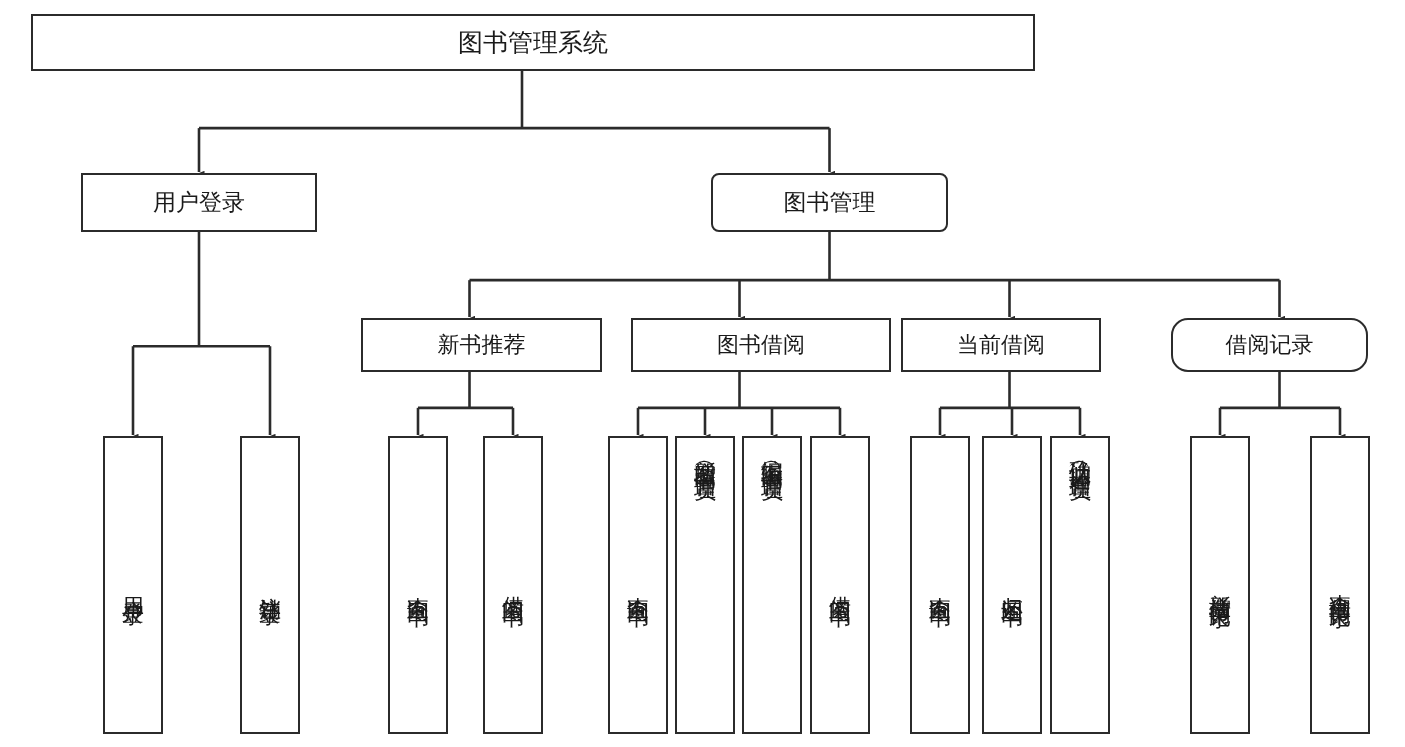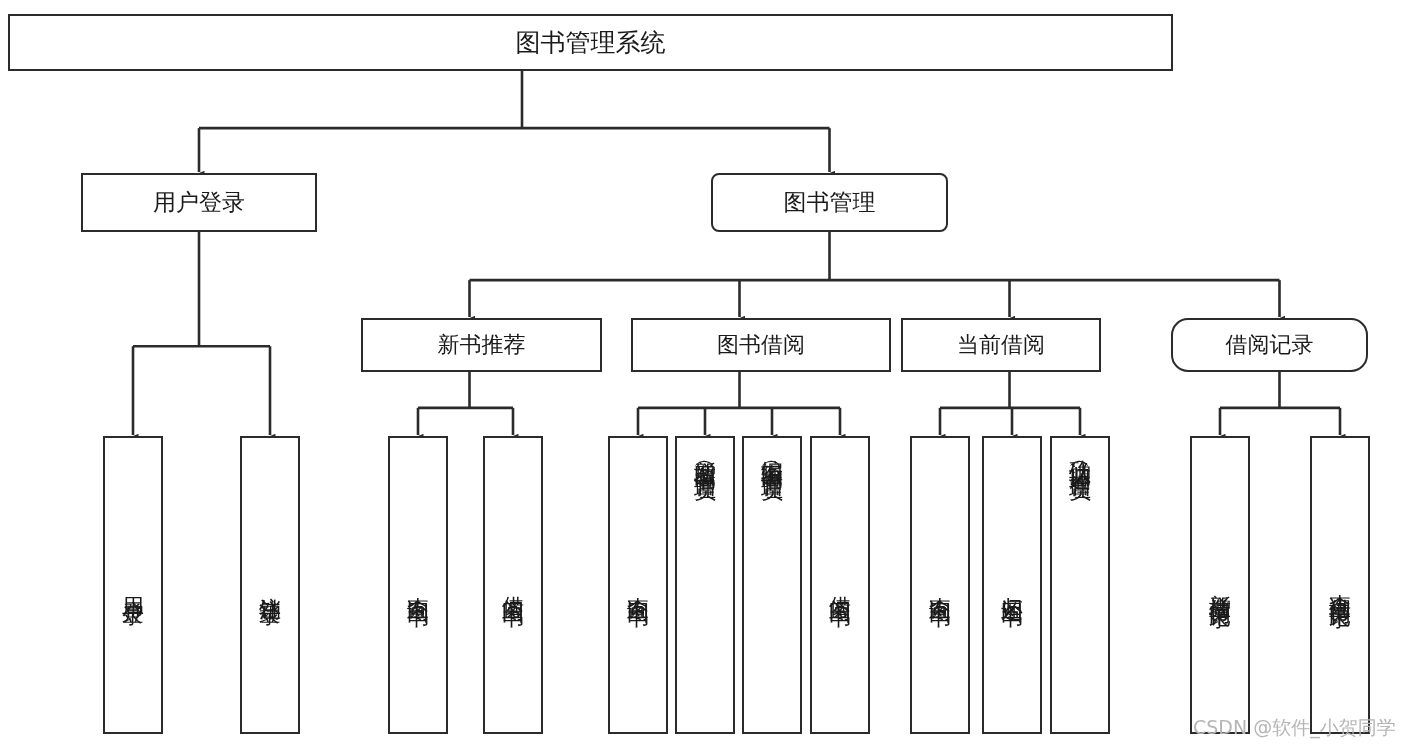--- a/index.html
+++ b/index.html
@@ -113,21 +113,21 @@
         <path d="M1012,407.84000000000003 L1012,435" marker-end="url(#arrowhead)"></path>
         <path d="M1080,407.84000000000003 L1080,435" marker-end="url(#arrowhead)"></path>
         <path d="M1279.5,372 L1279.5,407.84000000000003"></path>
         <path d="M1220,407.84000000000003 L1340,407.84000000000003"></path>
         <path d="M1220,407.84000000000003 L1220,435" marker-end="url(#arrowhead)"></path>
         <path d="M1340,407.84000000000003 L1340,435" marker-end="url(#arrowhead)"></path>
       </g>
   </svg>
 
   <div id="node-layer">
-      <div class="node-box lvl0 horizontal" style="left: 8px; top: 14px; width: 1165px; height: 57px;">
+      <div class="node-box lvl0 horizontal" style="left: 31px; top: 14px; width: 1004px; height: 57px;">
         <span class="node-label">图书管理系统</span>
       </div>
       <div class="node-box lvl1 horizontal" style="left: 81px; top: 173px; width: 236px; height: 59px;">
         <span class="node-label">用户登录</span>
       </div>
       <div class="node-box lvl1 horizontal" style="left: 711px; top: 173px; width: 237px; height: 59px; border-radius: 8px;">
         <span class="node-label">图书管理</span>
       </div>
       <div class="node-box lvl2 horizontal" style="left: 361px; top: 318px; width: 241px; height: 54px;">
         <span class="node-label">新书推荐</span>
@@ -175,15 +175,14 @@
         <span class="node-label">确认归还（管理员）</span>
       </div>
       <div class="node-box lvl3 vertical" style="left: 1190px; top: 436px; width: 60px; height: 298px;">
         <span class="node-label">新增借阅记录</span>
       </div>
       <div class="node-box lvl3 vertical" style="left: 1310px; top: 436px; width: 60px; height: 298px;">
         <span class="node-label">查询借阅记录</span>
       </div>
     </div>
 
-  <div class="watermark" style="left: 1193px; top: 715px;">CSDN @软件_小贺同学</div>
 
 </div>
 
 </body></html>

